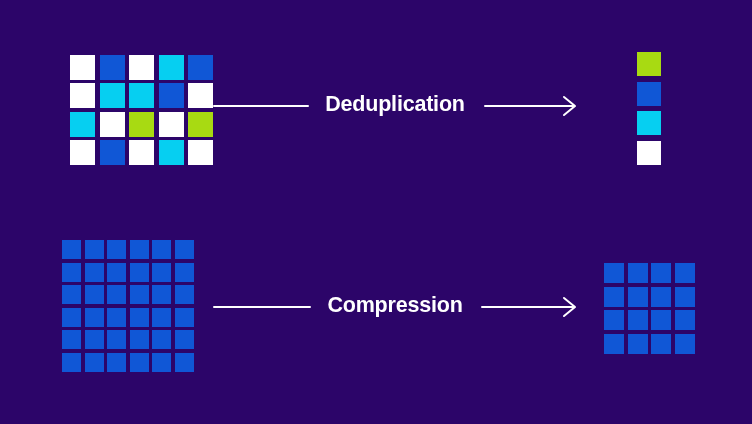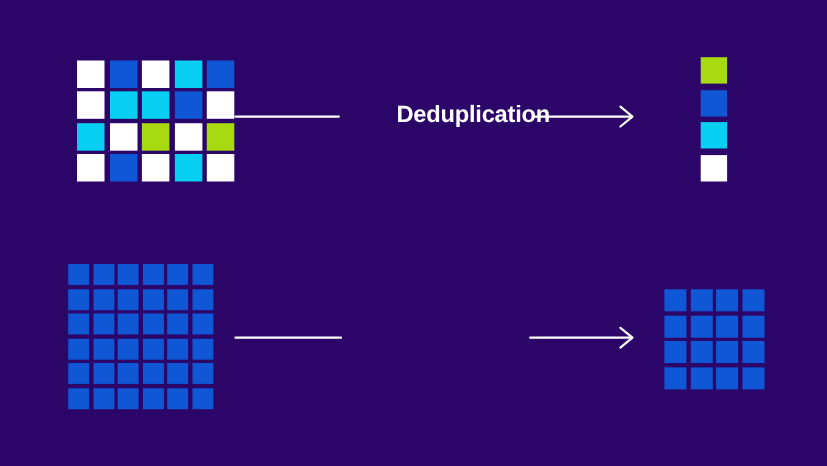--- a/index.html
+++ b/index.html
@@ -107,21 +107,21 @@
       <div class="cell" style="background: rgb(6, 207, 241);"></div>
       <div class="cell" style="background: rgb(255, 255, 255);"></div>
     </div>
 
   <svg class="arrow dedup-arrow" viewBox="0 0 370 24">
     <line x1="2" y1="12" x2="96" y2="12"></line>
     <line x1="273" y1="12" x2="362" y2="12"></line>
     <polyline points="352,3 363,12 352,21"></polyline>
   </svg>
 
-  <div class="flow-label dedup-label" style="color: rgb(255, 255, 255); text-align: right;">Deduplication</div>
+  <div class="flow-label dedup-label" style="color: rgb(255, 255, 255);">Deduplication</div>
 
   <div class="grid dedup-output">
       <div class="cell" style="background: rgb(168, 218, 18);"></div>
       <div class="cell" style="background: rgb(16, 87, 214);"></div>
       <div class="cell" style="background: rgb(6, 207, 241);"></div>
       <div class="cell" style="background: rgb(255, 255, 255);"></div>
     </div>
 
   <div class="grid comp-input">
       <div class="cell" style="background: rgb(16, 87, 214);"></div>
@@ -161,20 +161,21 @@
       <div class="cell" style="background: rgb(16, 87, 214);"></div>
       <div class="cell" style="background: rgb(16, 87, 214);"></div>
     </div>
 
   <svg class="arrow comp-arrow" viewBox="0 0 370 24">
     <line x1="2" y1="12" x2="98" y2="12"></line>
     <line x1="270" y1="12" x2="362" y2="12"></line>
     <polyline points="352,3 363,12 352,21"></polyline>
   </svg>
 
+  <div class="flow-label comp-label" style="color: rgb(255, 255, 255);">Compression</div>
 
   <div class="grid comp-output">
       <div class="cell" style="background: rgb(16, 87, 214);"></div>
       <div class="cell" style="background: rgb(16, 87, 214);"></div>
       <div class="cell" style="background: rgb(16, 87, 214);"></div>
       <div class="cell" style="background: rgb(16, 87, 214);"></div>
       <div class="cell" style="background: rgb(16, 87, 214);"></div>
       <div class="cell" style="background: rgb(16, 87, 214);"></div>
       <div class="cell" style="background: rgb(16, 87, 214);"></div>
       <div class="cell" style="background: rgb(16, 87, 214);"></div>

